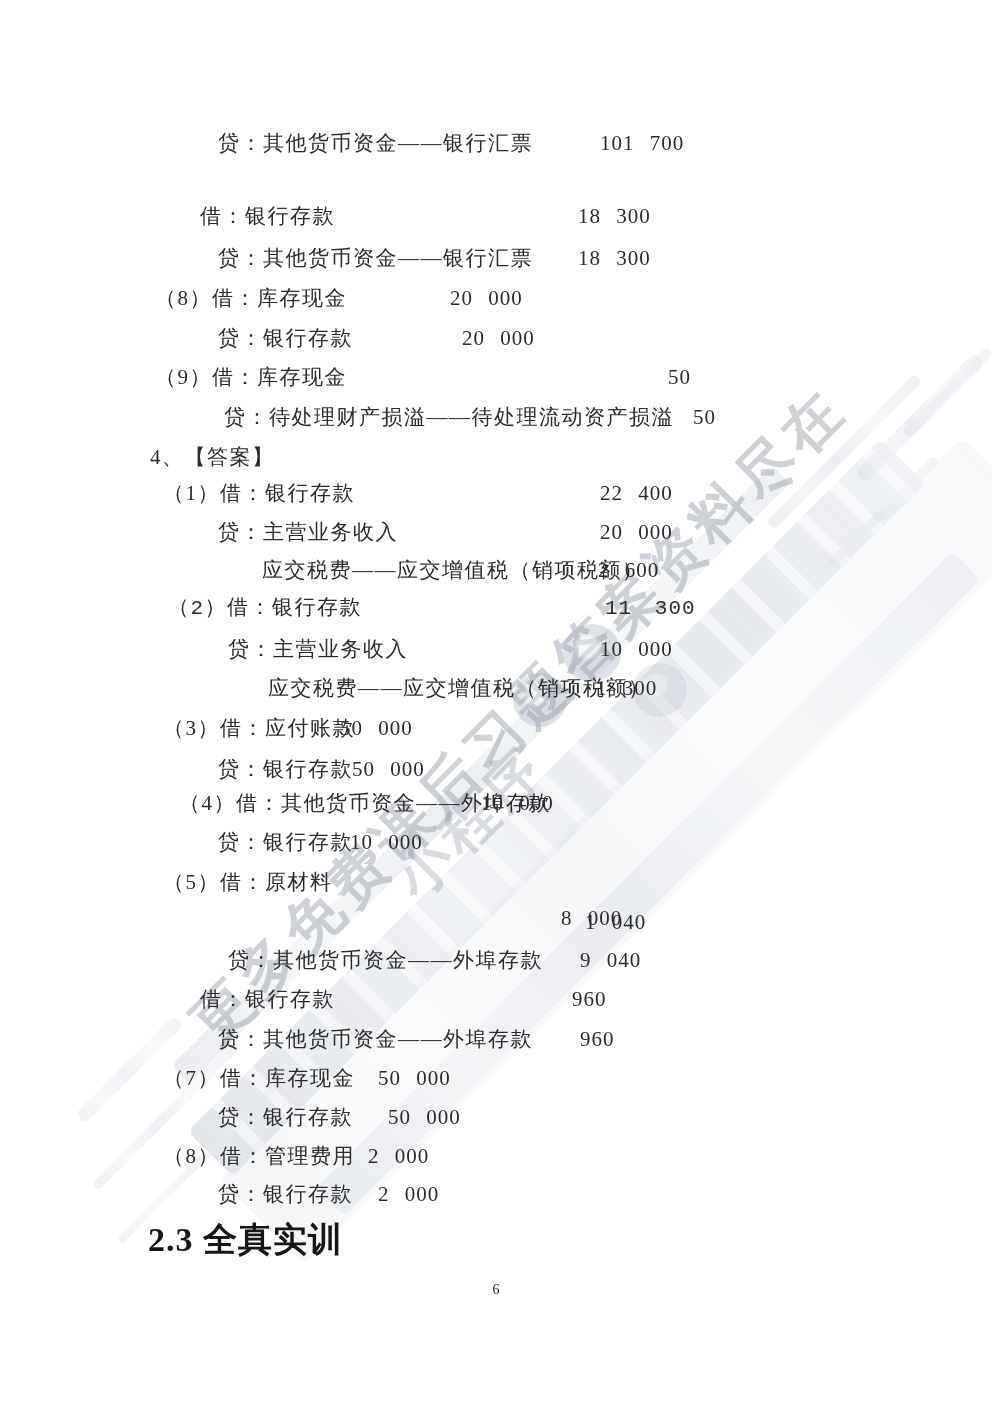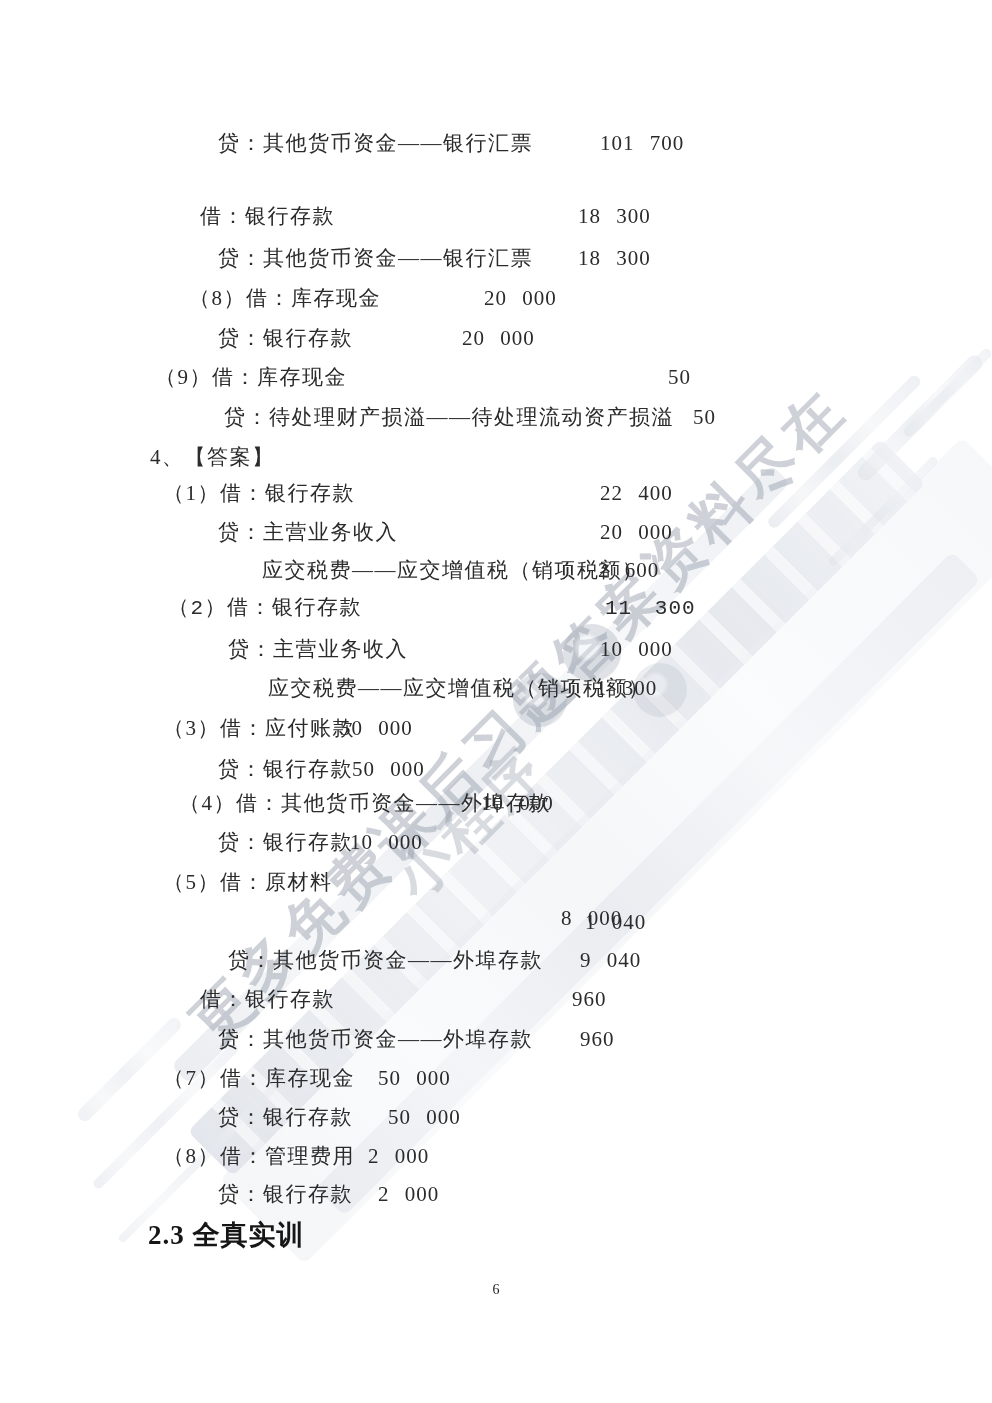--- a/index.html
+++ b/index.html
@@ -61,21 +61,21 @@
   }
   .line .amt{
     position:absolute;top:0;
     letter-spacing:1px;
     word-spacing:9px;
     white-space:nowrap;
   }
   .heading{
     position:absolute;
     left:148px;top:1217px;
-    font-size:27px;
+    font-size:34px;
     font-weight:bold;
     letter-spacing:1px;
     color:#161616;
     white-space:nowrap;
   }
   .pageno{
     position:absolute;
     left:0;top:1282px;width:100%;
     text-align:center;
     font-size:14px;color:#222;
@@ -107,21 +107,21 @@
 
     <span class="stamp" style="left:563px;top:624px;width:58px;height:58px;opacity:.55;"></span>
     <span class="stamp" style="left:513px;top:673px;width:54px;height:54px;opacity:.5;"></span>
     <span class="stamp" style="left:633px;top:663px;width:54px;height:54px;opacity:.32;"></span>
   </div>
 
   <div id="lines">
       <div class="line" style="left: 218px; top: 129px;"><span>贷：其他货币资金——银行汇票</span><span class="amt" style="left: 382px;">101 700</span></div>
       <div class="line" style="left: 200px; top: 202px;"><span>借：银行存款</span><span class="amt" style="left: 378px;">18 300</span></div>
       <div class="line" style="left: 218px; top: 244px;"><span>贷：其他货币资金——银行汇票</span><span class="amt" style="left: 360px;">18 300</span></div>
-      <div class="line" style="left: 155px; top: 284px; margin-left: 34px;"><span>（8）借：库存现金</span><span class="amt" style="left: 295px;">20 000</span></div>
+      <div class="line" style="left: 155px; top: 284px;"><span>（8）借：库存现金</span><span class="amt" style="left: 295px;">20 000</span></div>
       <div class="line" style="left: 218px; top: 324px;"><span>贷：银行存款</span><span class="amt" style="left: 244px;">20 000</span></div>
       <div class="line" style="left: 155px; top: 363px;"><span>（9）借：库存现金</span><span class="amt" style="left: 513px;">50</span></div>
       <div class="line" style="left: 224px; top: 403px;"><span>贷：待处理财产损溢——待处理流动资产损溢</span><span class="amt" style="left: 469px;">50</span></div>
       <div class="line" style="left: 150px; top: 443px;"><span>4、【答案】</span></div>
       <div class="line" style="left: 163px; top: 479px;"><span>（1）借：银行存款</span><span class="amt" style="left: 437px;">22 400</span></div>
       <div class="line" style="left: 218px; top: 518px;"><span>贷：主营业务收入</span><span class="amt" style="left: 382px;">20 000</span></div>
       <div class="line" style="left: 262px; top: 556px;"><span>应交税费——应交增值税（销项税额）</span><span class="amt" style="left: 336px; font-family: Liberation Serif, serif;">2 600</span></div>
       <div class="line" style="left: 168px; top: 595px; font-family: Liberation Mono, monospace;"><span>（2）借：银行存款</span><span class="amt" style="left: 437px;">11 300</span></div>
       <div class="line" style="left: 228px; top: 635px;"><span>贷：主营业务收入</span><span class="amt" style="left: 372px;">10 000</span></div>
       <div class="line" style="left: 268px; top: 674px;"><span>应交税费——应交增值税（销项税额）</span><span class="amt" style="left: 328px;">1 300</span></div>

